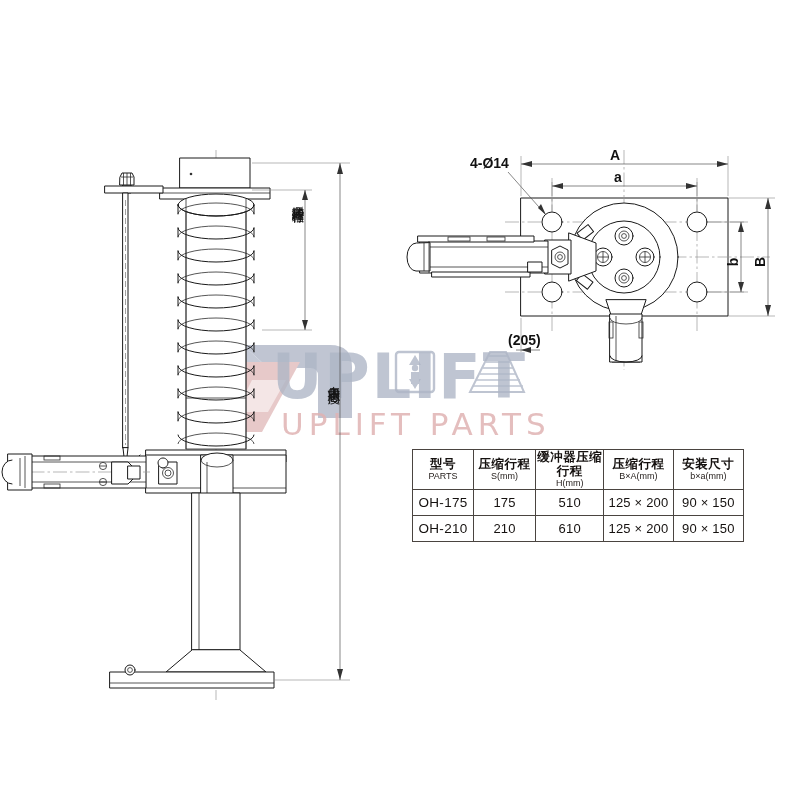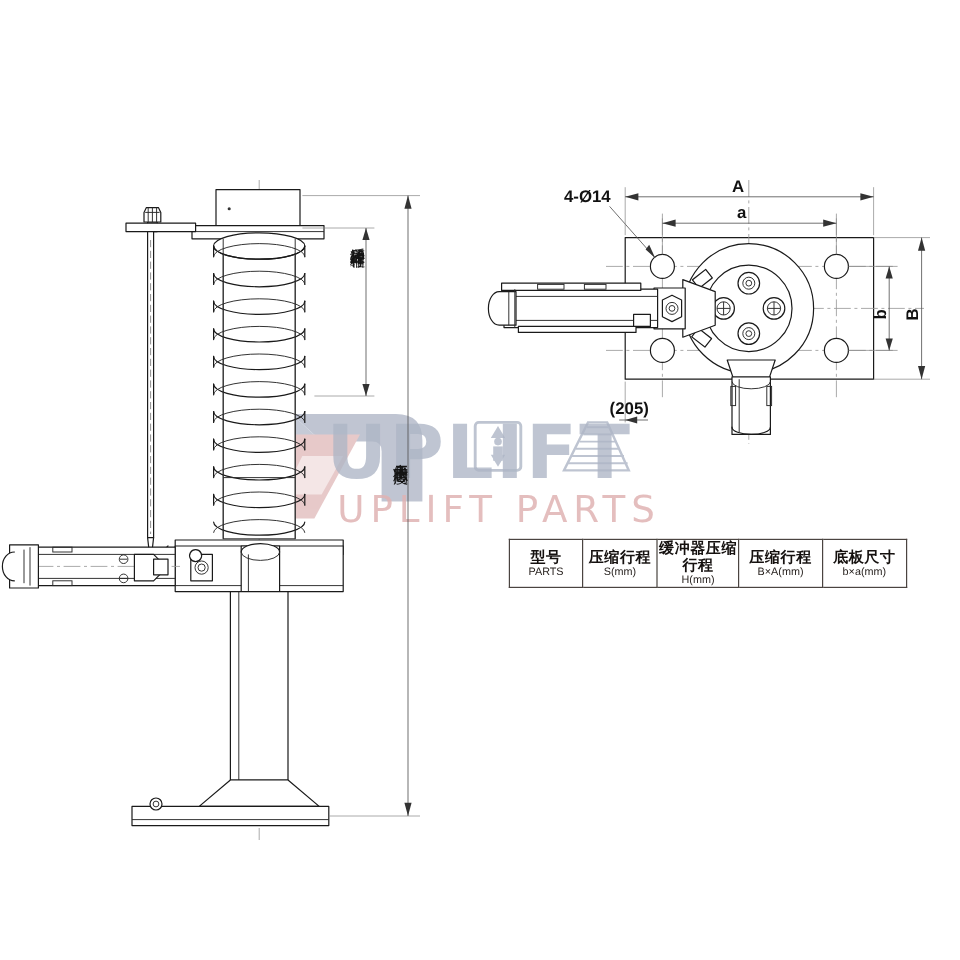--- a/index.html
+++ b/index.html
@@ -18,21 +18,21 @@
   .dim{fill:none;stroke:#555;stroke-width:0.7;}
   .ext{fill:none;stroke:#888;stroke-width:0.6;}
   .center{fill:none;stroke:#9a9a9a;stroke-width:0.7;stroke-dasharray:14 3 2.5 3;}
   .hidden{fill:none;stroke:#777;stroke-width:0.7;stroke-dasharray:6 3;}
   .fillw{fill:#ffffff;}
   .arrowhead{fill:#333;stroke:none;}
   .lbl-b{font-family:"Liberation Sans","DejaVu Sans",sans-serif;font-size:14px;fill:#111;font-weight:600;}
 
   
   #spec-table{
-    position:absolute;left:424px;top:449px;width:332px;z-index:20;
+    position:absolute;left:412px;top:449px;width:332px;z-index:20;
     border-collapse:collapse;background:transparent;
   }
   #spec-table td,#spec-table th{
     border:1.4px solid #4a4440;
     text-align:center;vertical-align:middle;
     padding:0;background:transparent;
   }
   #spec-table thead td{height:34px;}
   #spec-table tbody td{height:25px;}
   .th-cn{display:block;font-size:12.5px;font-weight:700;line-height:14px;color:#15110f;
@@ -414,22 +414,36 @@
         </td>
         <td class="c2">
           <span class="th-cn">缓冲器压缩行程</span>
           <span class="th-en">H(mm)</span>
         </td>
         <td class="c3">
           <span class="th-cn">压缩行程</span>
           <span class="th-en">B×A(mm)</span>
         </td>
         <td class="c4">
-          <span class="th-cn">底板尺寸</span>
+          <span class="th-cn">安装尺寸</span>
           <span class="th-en">b×a(mm)</span>
         </td>
       </tr>
     </thead>
     <tbody>
+      <tr>
+        <td class="cell cell-t">OH-175</td>
+        <td class="cell">175</td>
+        <td class="cell">510</td>
+        <td class="cell">125 × 200</td>
+        <td class="cell">90 × 150</td>
+      </tr>
+      <tr>
+        <td class="cell cell-t">OH-210</td>
+        <td class="cell">210</td>
+        <td class="cell">610</td>
+        <td class="cell">125 × 200</td>
+        <td class="cell">90 × 150</td>
+      </tr>
     </tbody>
   </table>
 
 </div>
 
 </body></html>

